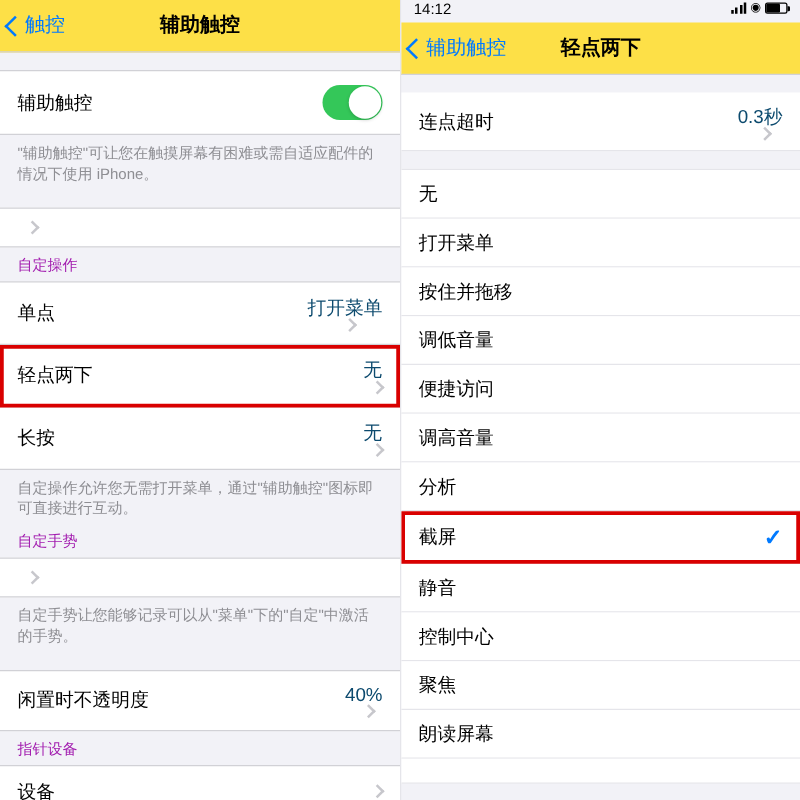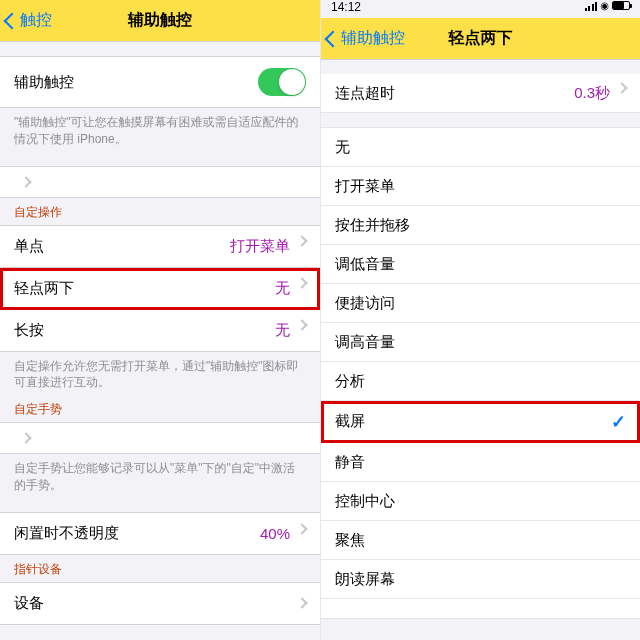--- a/index.html
+++ b/index.html
@@ -70,40 +70,42 @@
   }
   .nav-title {
     margin: 0 auto;
     font-size: 16px;
     font-weight: 600;
     color: #000;
   }
 
   .section-gap { height: 14px; }
   .section-header {
-    font-size: 12px; color: #c2410c;
+    font-size: 12px; color: #a21caf;
     padding: 6px 14px 4px;
   }
   .cell {
     background: #fff;
     border-top: 0.5px solid #d1d1d6;
     border-bottom: 0.5px solid #d1d1d6;
     padding: 11px 14px;
     display: flex;
     align-items: center;
     justify-content: space-between;
     font-size: 15px;
     color: #000;
     position: relative;
   }
   .cell + .cell { border-top: none; }
   .cell .value {
-    color: #a21caf;
+    color: #0c4a6e;
     font-size: 15px;
     display: flex;
+    align-items: center;
+    flex-direction: column;
   }
   .cell .chev-r {
     width: 8px; height: 8px;
     border-top: 2px solid #c7c7cc;
     border-right: 2px solid #c7c7cc;
     transform: rotate(45deg);
     margin-left: 8px;
   }
   .footer-note {
     font-size: 12px; color: #8e8e93;

